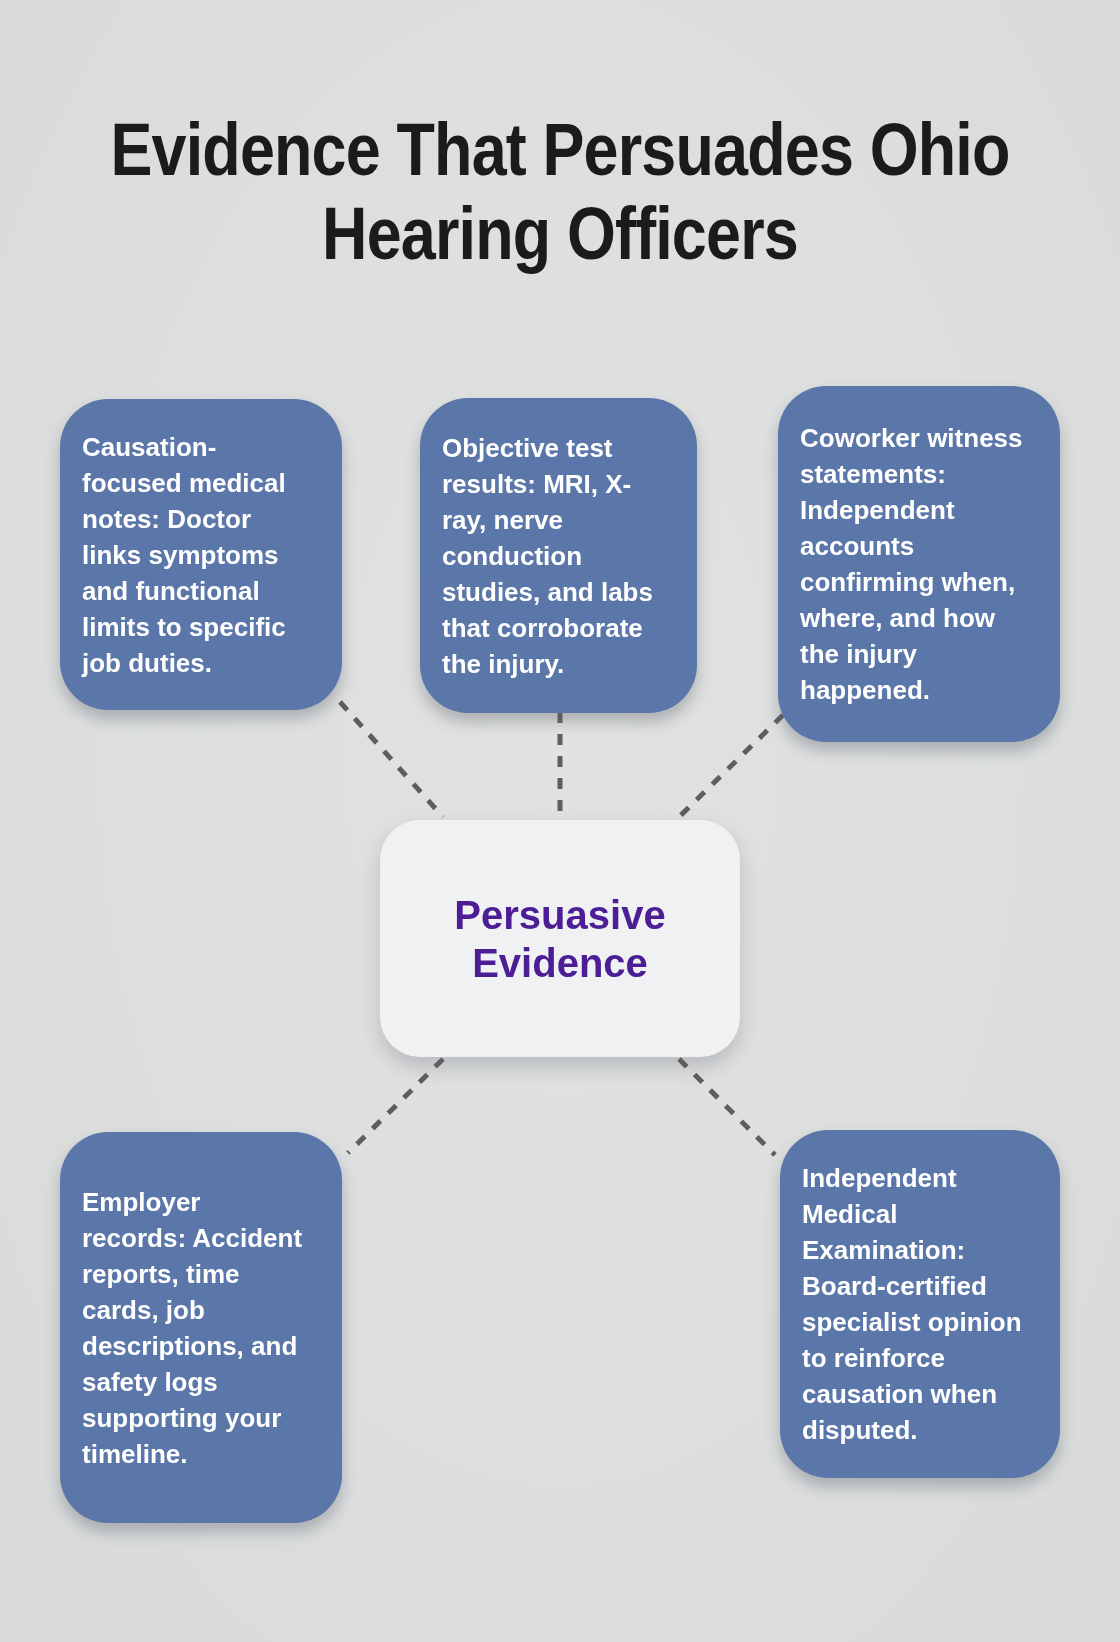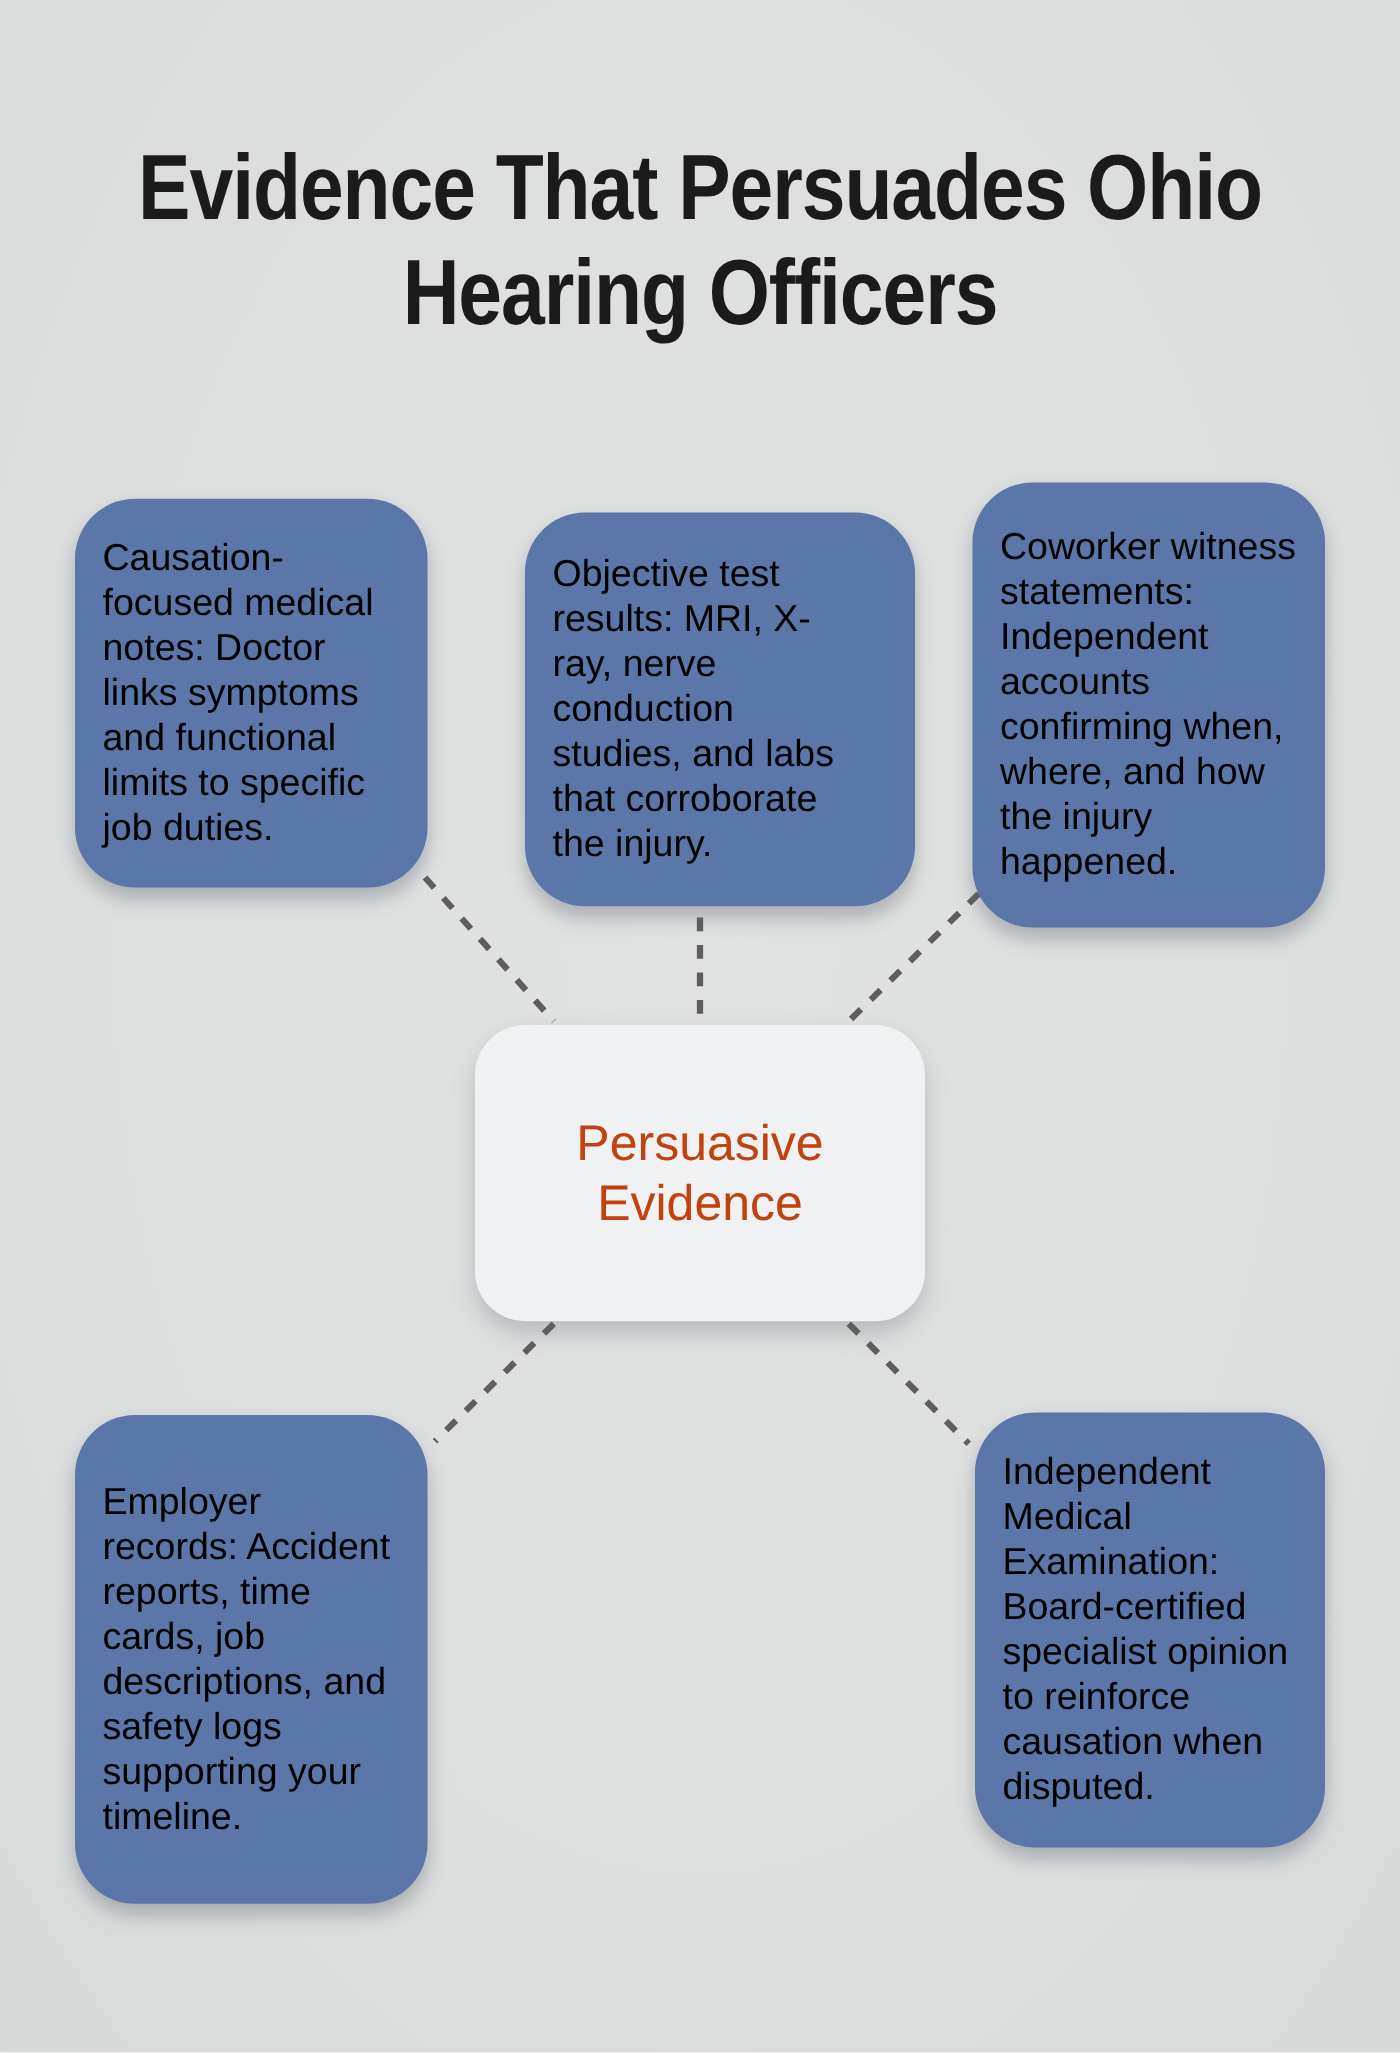--- a/index.html
+++ b/index.html
@@ -46,49 +46,50 @@
     position: absolute;
     background: #5b76a8;
     border-radius: 48px;
     box-shadow: 0 9px 15px rgba(95,100,110,0.40);
     display: flex;
     align-items: center;
     padding: 0 22px;
     box-sizing: border-box;
   }
   .node-text {
-    color: #000000;
-    font-size: 30px;
+    color: #ffffff;
+    font-size: 26px;
     line-height: 36px;
     white-space: pre-line;
+    font-weight: bold;
   }
 
   .node-1 { left: 60px;  top: 399px;  width: 282px; height: 311px; }
-  .node-2 { left: 420px; top: 410px;  width: 312px; height: 315px; }
+  .node-2 { left: 420px; top: 398px;  width: 277px; height: 315px; }
   .node-3 { left: 778px; top: 386px;  width: 282px; height: 356px; }
   .node-4 { left: 60px;  top: 1132px; width: 282px; height: 391px; }
   .node-5 { left: 780px; top: 1130px; width: 280px; height: 348px; }
 
   .hub {
     position: absolute;
     left: 380px;
     top: 820px;
     width: 360px;
     height: 237px;
     background: #f0f1f3;
     border-radius: 40px;
     box-shadow: 0 10px 20px rgba(95,100,110,0.30);
     display: flex;
     align-items: center;
     justify-content: center;
   }
   .hub-text {
-    color: #c2410c;
+    color: #4c1d95;
     font-size: 40px;
-    font-weight: 400;
+    font-weight: 700;
     line-height: 48px;
     text-align: center;
     white-space: pre-line;
   }
 </style>
 </head>
 <body>
 
 <div class="canvas">
 

